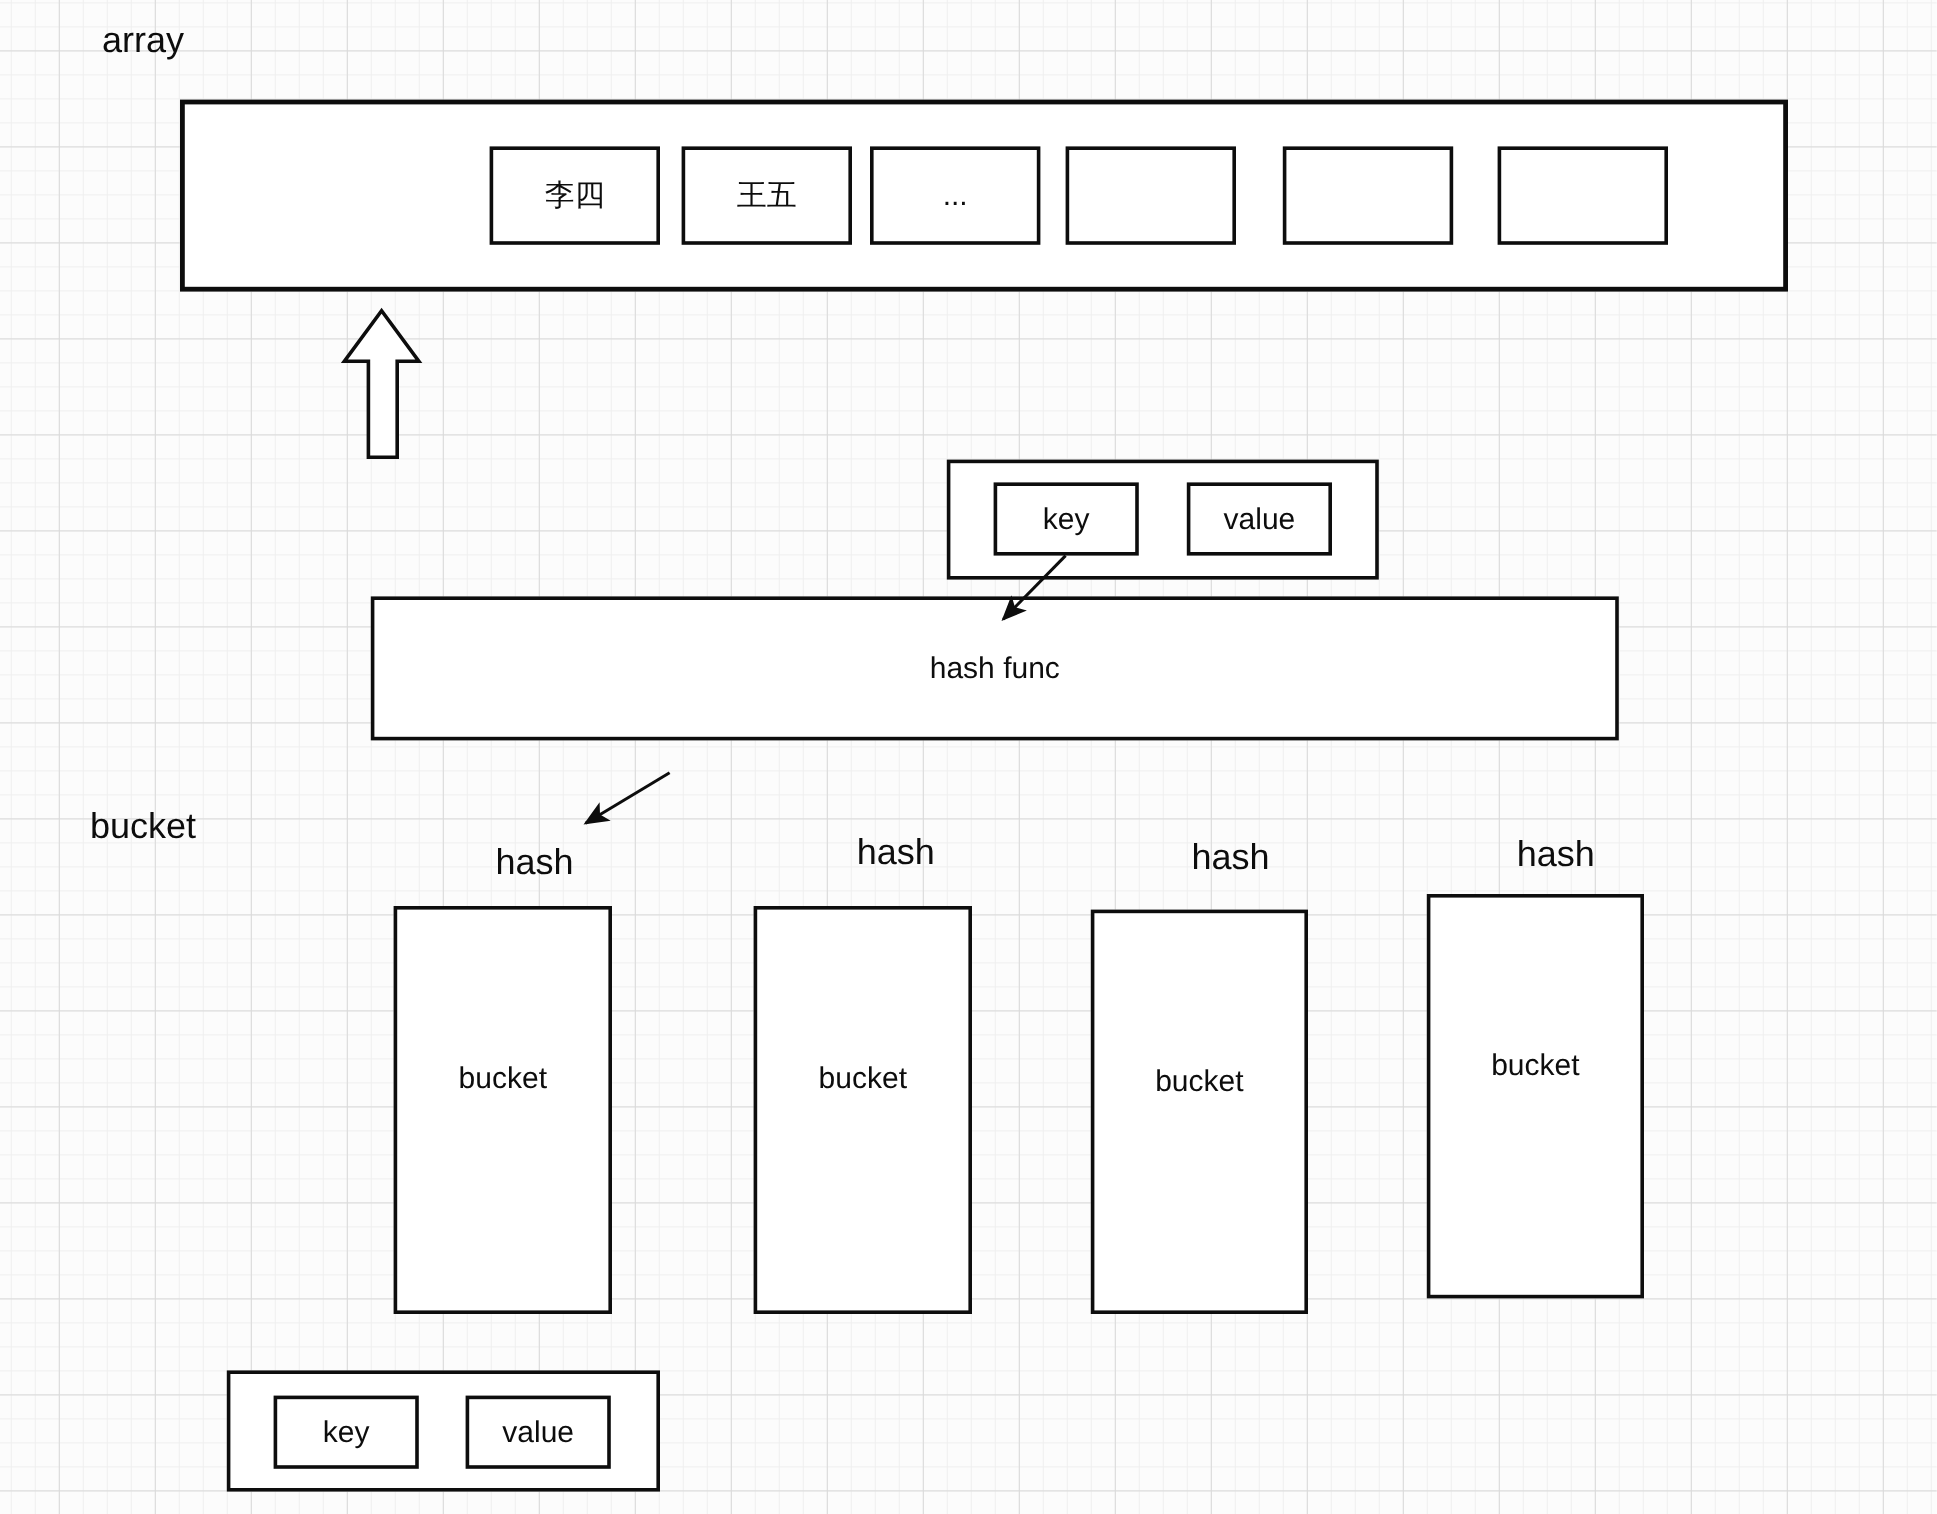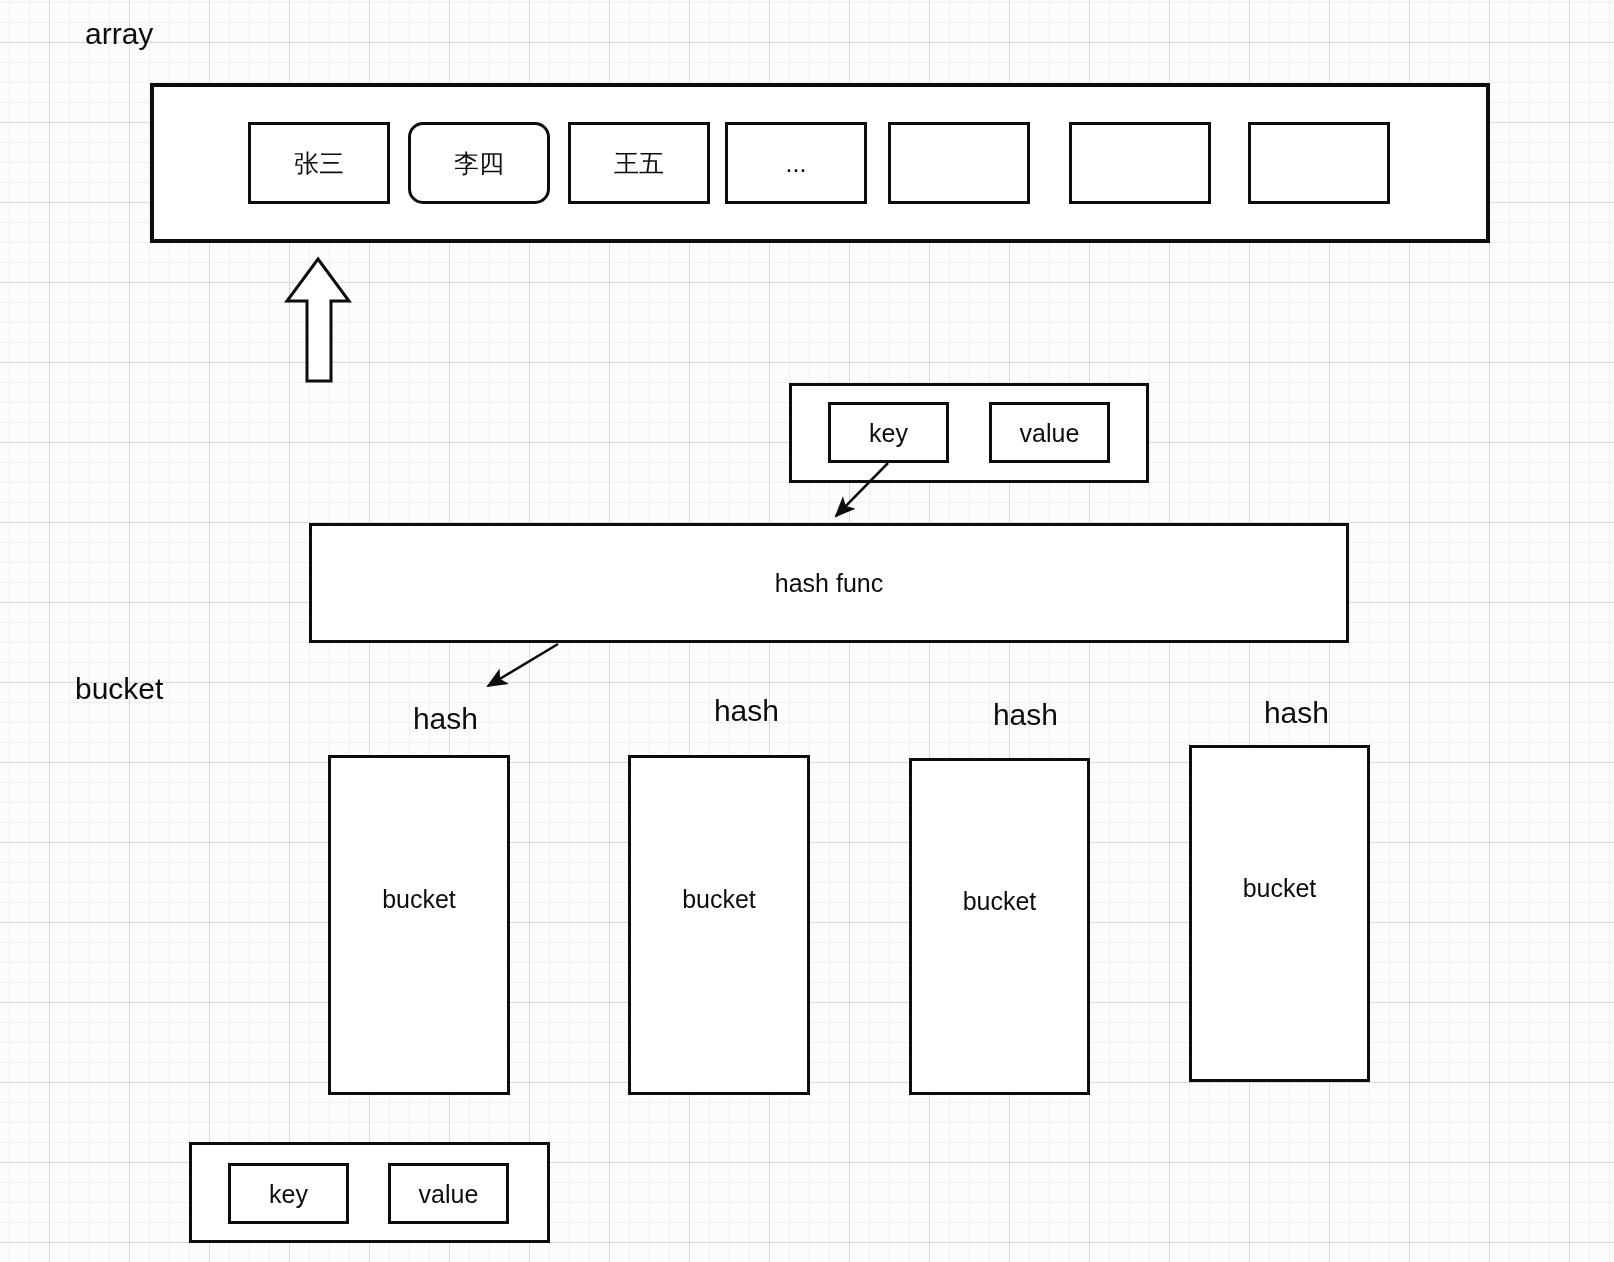--- a/index.html
+++ b/index.html
@@ -60,34 +60,33 @@
 </style>
 </head>
 <body>
 
 <div id="canvas">
 
   <div class="label" style="left:85px; top:17px;">array</div>
 
   <div class="box container-box" style="left:150px; top:83px; width:1340px; height:160px;"></div>
 
-  <div class="box" style="left:248px; top:122px; width:142px; height:82px;">张三</div>
-  <div class="box" style="left:408px; top:122px; width:142px; height:82px;border-radius:15px;">李四</div>
+  <div class="box" style="left:408px; top:122px; width:142px; height:82px;">李四</div>
   <div class="box" style="left:568px; top:122px; width:142px; height:82px;text-align:right;">王五</div>
   <div class="box" style="left:725px; top:122px; width:142px; height:82px;">...</div>
   <div class="box" style="left:888px; top:122px; width:142px; height:82px;"></div>
   <div class="box" style="left:1069px; top:122px; width:142px; height:82px;"></div>
   <div class="box" style="left:1248px; top:122px; width:142px; height:82px;"></div>
 
 
   <div class="box" style="left:789px; top:383px; width:360px; height:100px;"></div>
   <div class="box" style="left:828px; top:402px; width:121px; height:61px;">key</div>
   <div class="box" style="left:989px; top:402px; width:121px; height:61px;">value</div>
 
-  <div class="box" style="left:309px; top:523px; width:1040px; height:120px;">hash func</div>
+  <div class="box" style="left:309px; top:497px; width:1040px; height:120px;">hash func</div>
 
   <div class="label" style="left:75px; top:672px;">bucket</div>
 
   <div class="label label-centered" style="left:358px; top:702px; width:120px;">hash</div>
   <div class="label label-centered" style="left:659px; top:694px; width:120px;">hash</div>
   <div class="label label-centered" style="left:938px; top:698px; width:120px;">hash</div>
   <div class="label label-centered" style="left:1209px; top:696px; width:120px;">hash</div>
 
   <div class="box" style="left:328px; top:755px; width:182px; height:340px;">
     <span class="bucket-text">bucket</span>

